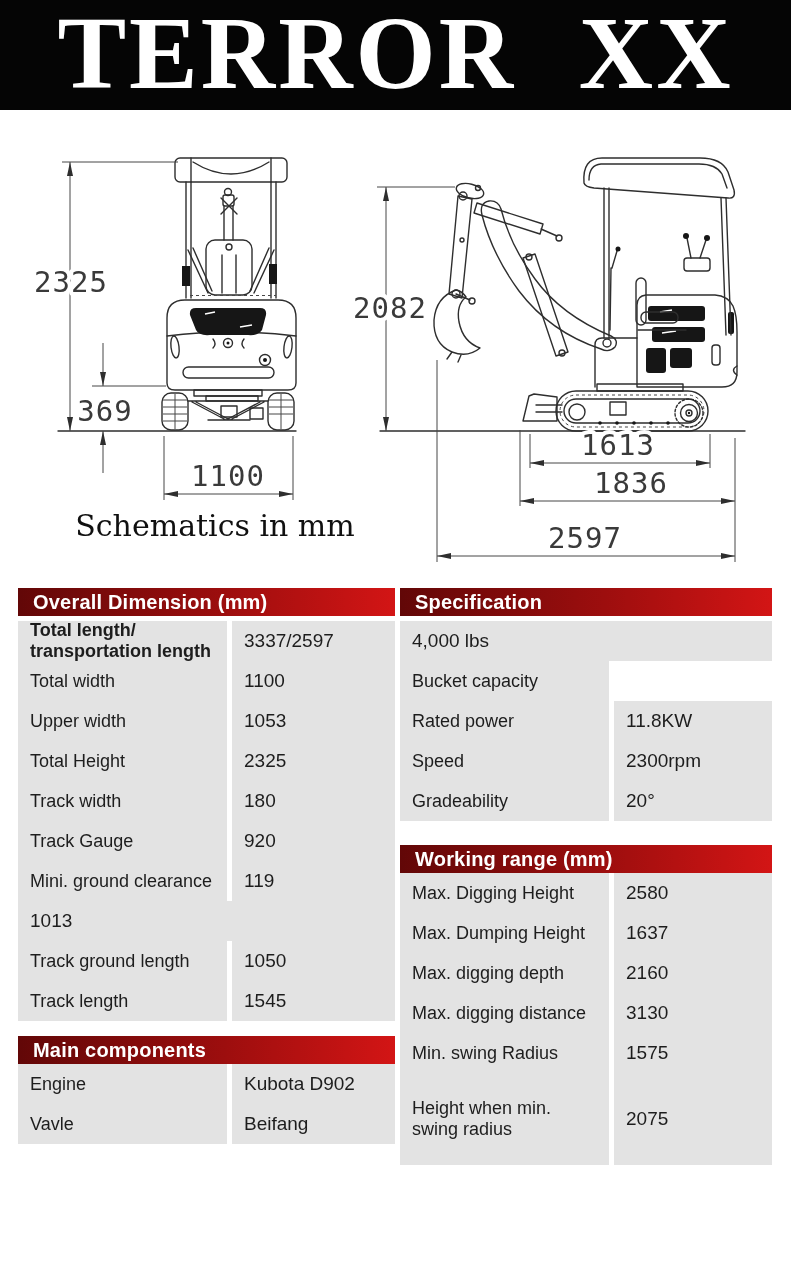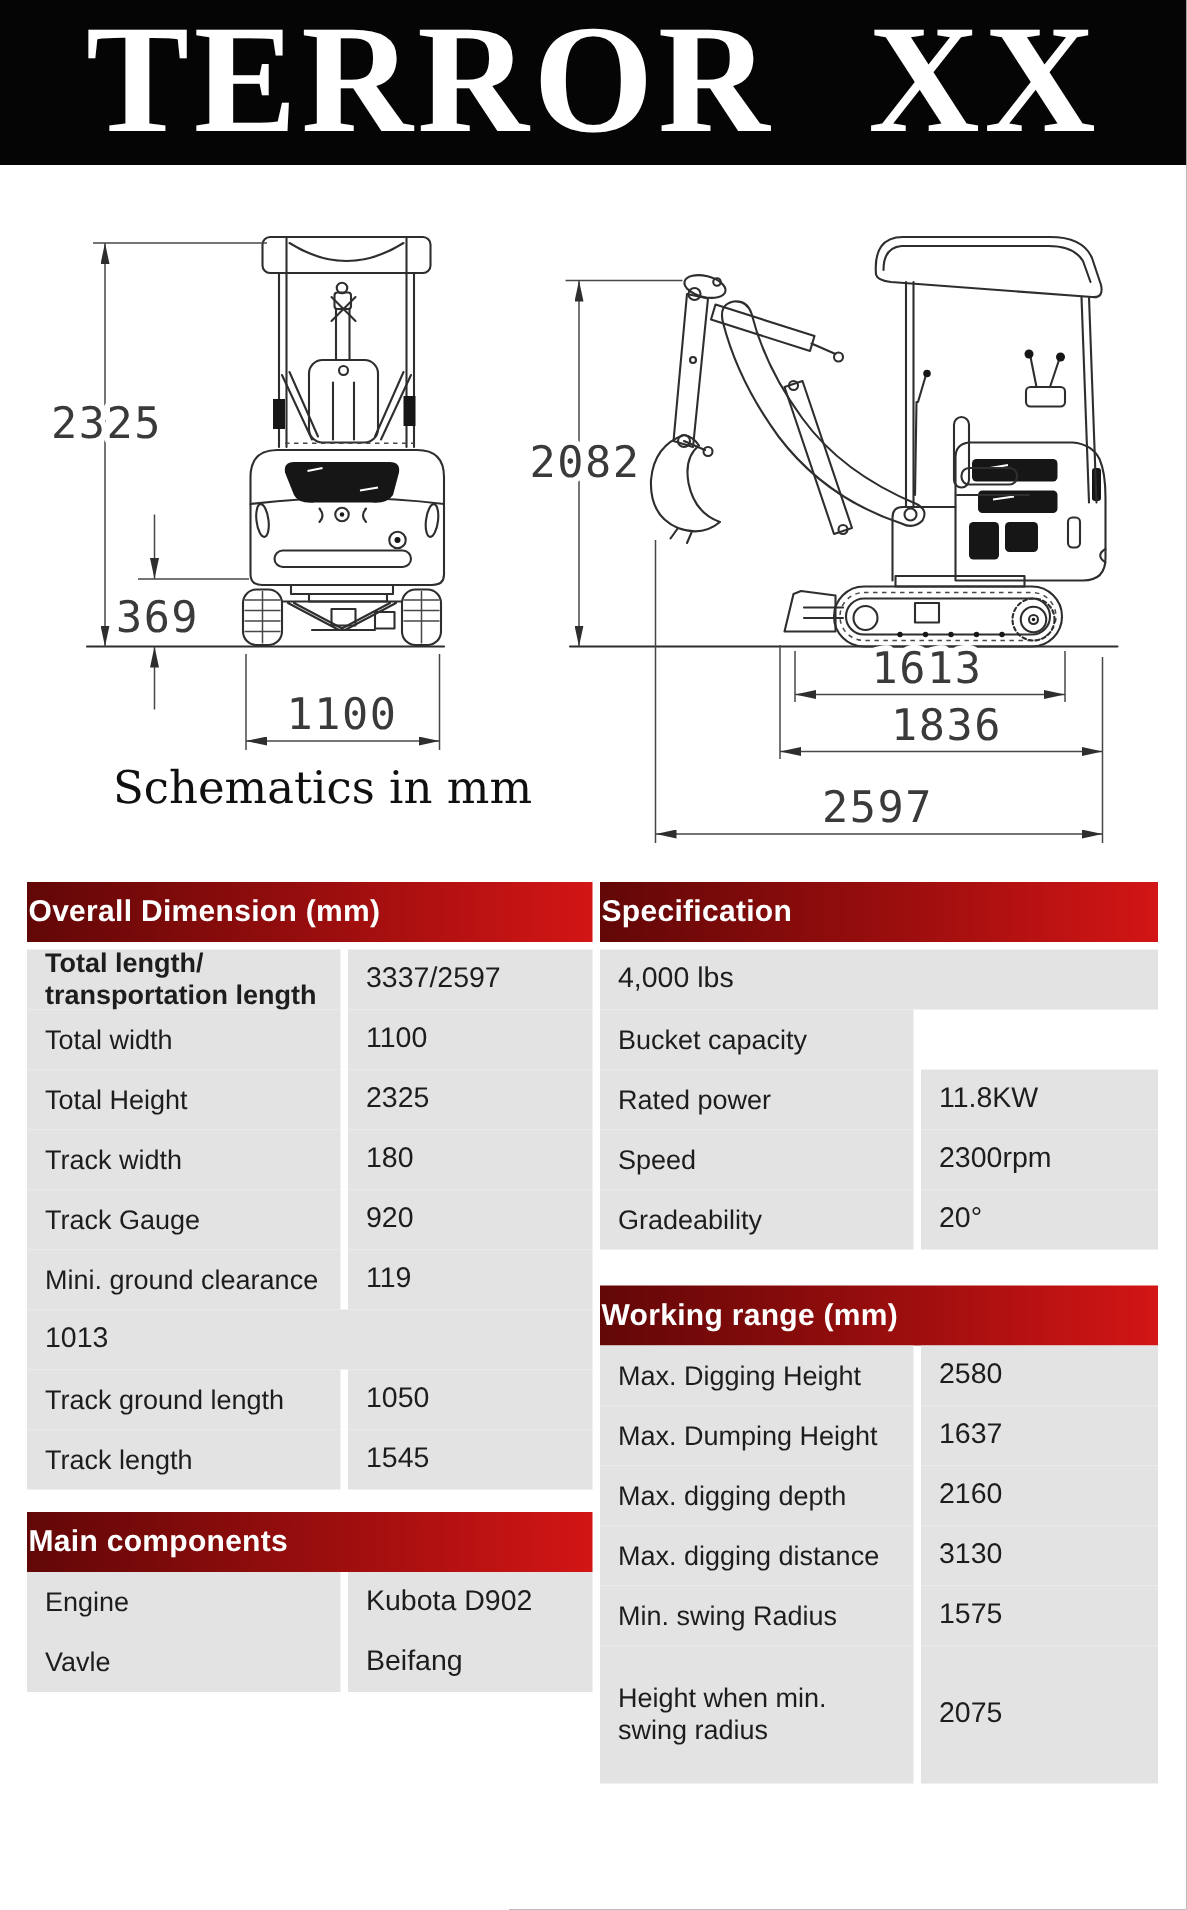--- a/index.html
+++ b/index.html
@@ -13,23 +13,23 @@
              white-space:nowrap;line-height:1;transform:translateY(-2px);}
   
   .schem{position:absolute;left:0;top:122px;width:791px;height:458px;}
   .schem svg{display:block;}
   .caption{position:absolute;left:60px;top:508px;width:310px;text-align:center;
            font-family:"DejaVu Serif","Liberation Serif",serif;font-size:30px;color:#101010;}
   
   .tbl{position:absolute;display:flex;flex-direction:column;}
   .tbl-left{left:18px;top:588px;width:377px;}
   .tbl-right{left:400px;top:588px;width:372px;}
-  .thead{height:40px;flex:none;background:linear-gradient(90deg,#620707 0%,#9d0e0e 55%,#d31515 100%);
+  .thead{height:28px;flex:none;background:linear-gradient(90deg,#620707 0%,#9d0e0e 55%,#d31515 100%);
          color:#fff;font-size:20px;font-weight:bold;display:flex;align-items:center;
-         padding-left:1px;box-sizing:border-box;letter-spacing:.2px;}
+         padding-left:15px;box-sizing:border-box;letter-spacing:.2px;}
   .trow{display:flex;gap:5px;height:40px;flex:none;margin-top:0;}
   .trow.first{margin-top:5px;}
   .trow.tall{height:92px;}
   .cell{background:#e3e3e3;display:flex;align-items:center;box-sizing:border-box;
         padding-left:12px;font-size:19px;color:#1d1d1d;}
   .cell.lab{width:209px;flex:none;font-size:18px;}
   .cell.val{flex:1;}
   .pre{white-space:pre-line;line-height:1.18;}
   .small{font-size:17px;font-weight:bold;}
   .mt15{margin-top:15px;}
@@ -225,20 +225,24 @@
     <div class="trow first">
       <div class="cell lab pre small">Total length/
 transportation length</div>
       <div class="cell val">3337/2597</div>
     </div>
     <div class="trow">
       <div class="cell lab">Total width</div>
       <div class="cell val">1100</div>
     </div>
     <div class="trow">
+      <div class="cell lab">Upper width</div>
+      <div class="cell val">1053</div>
+    </div>
+    <div class="trow">
       <div class="cell lab">Total Height</div>
       <div class="cell val">2325</div>
     </div>
     <div class="trow">
       <div class="cell lab">Track width</div>
       <div class="cell val">180</div>
     </div>
     <div class="trow">
       <div class="cell lab">Track Gauge</div>
       <div class="cell val">920</div>

